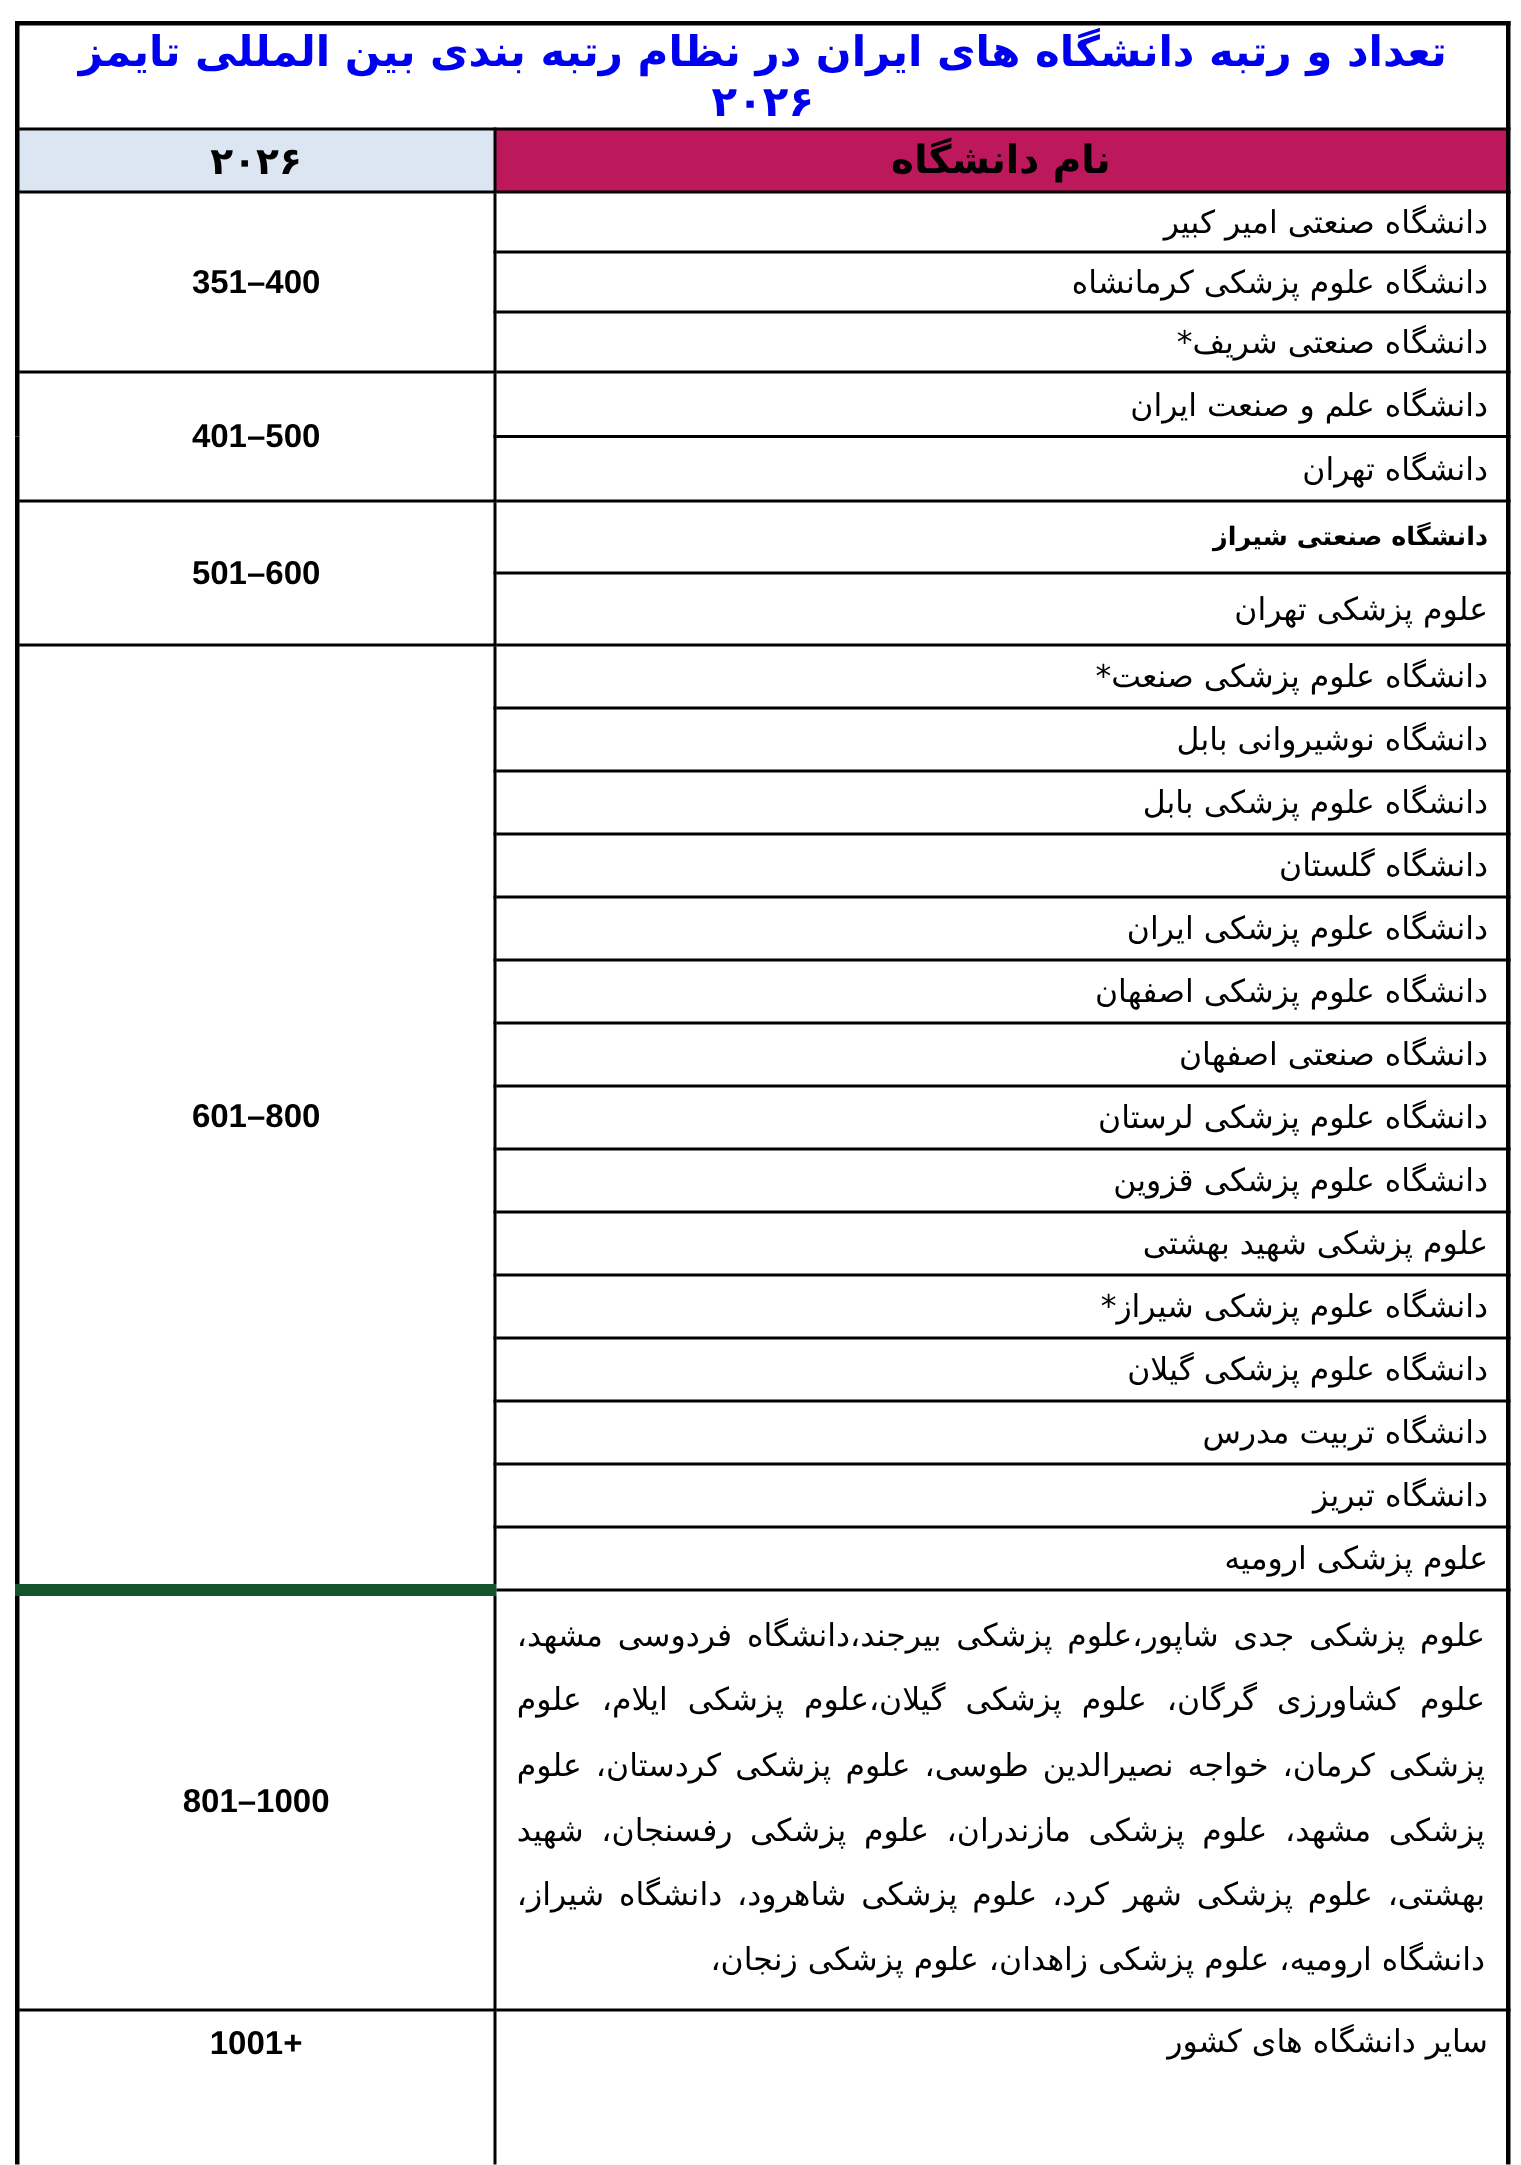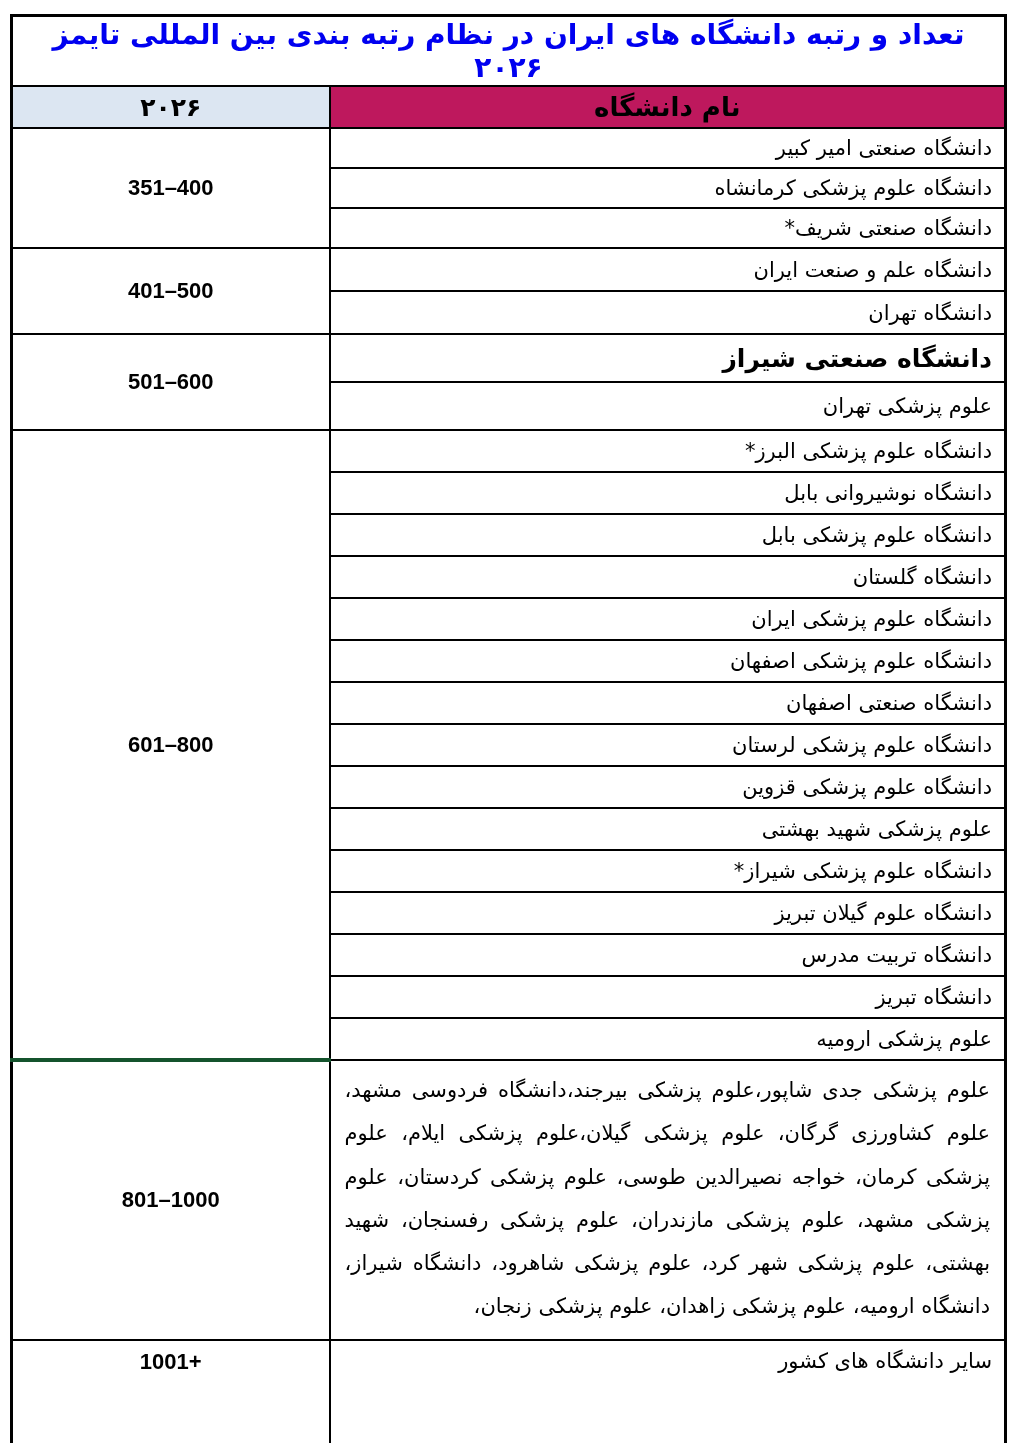--- a/index.html
+++ b/index.html
@@ -57,38 +57,38 @@
     vertical-align: middle;
     font-weight: bold;
     font-size: 22px;
     direction: ltr;
     font-family: Liberation Sans, sans-serif;
   }
   td.rank-cell.top-aligned {
     vertical-align: top;
     padding-top: 8px;
   }
-  td.rank-cell.thick-top { border-top: 4px solid #14532d; }
+  td.rank-cell.thick-top { border-top: 8px solid #14532d; }
 
   td.uni-cell {
     direction: rtl;
     text-align: right;
     vertical-align: middle;
     padding: 2px 12px;
     font-size: 21px;
   }
   tr.g0 .uni-cell { height: 40px; }
   tr.g1 .uni-cell { height: 43px; border-radius: 13px; }
   tr.g2 .uni-cell { height: 48px; }
   tr.g3 .uni-cell { height: 42px; }
   tr.g5 .uni-cell { height: 126px; }
 
   td.uni-cell.emphasized {
     font-weight: bold;
-    font-size: 25px;
+    font-size: 17px;
   }
   td.uni-cell.paragraph {
     text-align: justify;
     line-height: 2.06;
     padding: 8px 14px 10px 14px;
   }
   td.uni-cell.top-aligned {
     vertical-align: top;
     padding-top: 8px;
   }
@@ -132,21 +132,21 @@
         </tr>
         <tr class="data-row g2 group-start">
           <td class="rank-cell" rowspan="2">501–600</td>
           <td class="uni-cell emphasized">دانشگاه صنعتی شیراز</td>
         </tr>
         <tr class="data-row g2">
           <td class="uni-cell">علوم پزشکی تهران</td>
         </tr>
         <tr class="data-row g3 group-start">
           <td class="rank-cell" rowspan="15">601–800</td>
-          <td class="uni-cell">دانشگاه علوم پزشکی البرز*</td>
+          <td class="uni-cell">دانشگاه علوم پزشکی صنعت*</td>
         </tr>
         <tr class="data-row g3">
           <td class="uni-cell">دانشگاه نوشیروانی بابل</td>
         </tr>
         <tr class="data-row g3">
           <td class="uni-cell">دانشگاه علوم پزشکی بابل</td>
         </tr>
         <tr class="data-row g3">
           <td class="uni-cell">دانشگاه گلستان</td>
         </tr>
@@ -165,21 +165,21 @@
         <tr class="data-row g3">
           <td class="uni-cell">دانشگاه علوم پزشکی قزوین</td>
         </tr>
         <tr class="data-row g3">
           <td class="uni-cell">علوم پزشکی شهید بهشتی</td>
         </tr>
         <tr class="data-row g3">
           <td class="uni-cell">دانشگاه علوم پزشکی شیراز*</td>
         </tr>
         <tr class="data-row g3">
-          <td class="uni-cell">دانشگاه علوم گیلان تبریز</td>
+          <td class="uni-cell">دانشگاه علوم پزشکی گیلان</td>
         </tr>
         <tr class="data-row g3">
           <td class="uni-cell">دانشگاه تربیت مدرس</td>
         </tr>
         <tr class="data-row g3">
           <td class="uni-cell">دانشگاه تبریز</td>
         </tr>
         <tr class="data-row g3">
           <td class="uni-cell">علوم پزشکی ارومیه</td>
         </tr>

